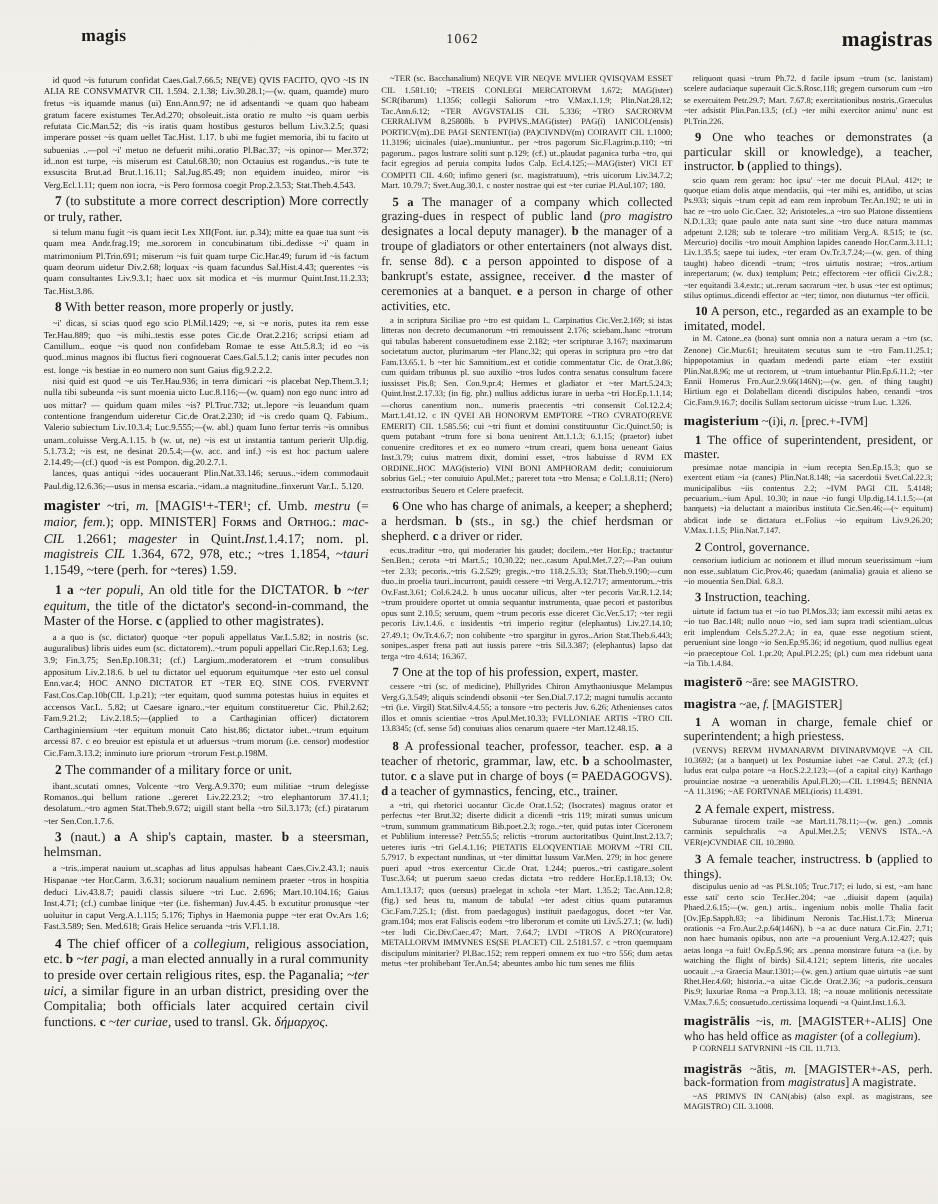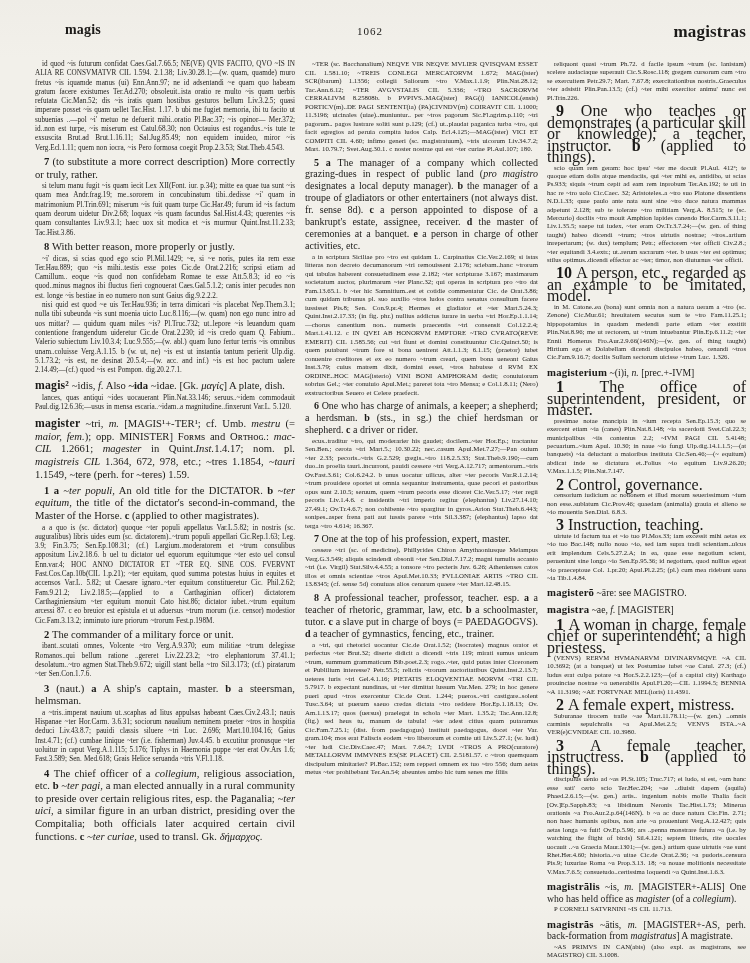--- a/index.html
+++ b/index.html
@@ -22,21 +22,21 @@
   #col2{left:305px;width:233px;}
   #col3{left:547px;width:199px;}
   p{margin:0;padding:0;}
   
   .cite{font-size:7.2px;line-height:9.3px;text-indent:7px;word-spacing:.4px;color:#232220;}
   #col2 .cite{font-size:6.8px;line-height:8.5px;}
   #col3 .cite{font-size:6.7px;line-height:8.4px;}
   
   .sense{font-size:10.6px;line-height:12.6px;margin-top:3px;margin-bottom:1px;text-indent:9px;}
   #col2 .sense{font-size:10px;line-height:11.9px;}
-  #col3 .sense{font-size:16px;line-height:11.5px;}
+  #col3 .sense{font-size:10px;line-height:11.5px;}
   .sense b.n{font-weight:bold;}
   
   .entry{font-size:10.6px;line-height:12.8px;margin-top:5px;margin-bottom:1px;}
   #col3 .entry{font-size:9.7px;line-height:11.6px;}
   .entry b.hw{font-weight:bold;font-size:111%;letter-spacing:.2px;}
   i{font-style:italic;}
   b{font-weight:bold;}
 </style>
 </head>
 <body>
@@ -47,21 +47,20 @@
     <span id="pageno">1062</span>
     <span id="hw-right">magistras</span>
   </div>
   <div id="col1" class="col">
       <p class="cite">id quod ~is futurum confidat Caes.Gal.7.66.5; NE(VE) QVIS FACITO, QVO ~IS IN ALIA RE CONSVMATVR CIL 1.594. 2.1.38; Liv.30.28.1;—(w. quam, quamde) muro fretus ~is iquamde manus (ui) Enn.Ann.97; ne id adsentandi ~e quam quo habeam gratum facere existumes Ter.Ad.270; obsoleuit..ista oratio re multo ~is quam uerbis refutata Cic.Man.52; dis ~is iratis quam hostibus gesturos bellum Liv.3.2.5; quasi imperare posset ~is quam uellet Tac.Hist. 1.17.  b ubi me fugiet memoria, ibi tu facito ut subuenias ..—pol ~i' metuo ne defuerit mihi..oratio Pl.Bac.37; ~is opinor— Mer.372; id..non est turpe, ~is miserum est Catul.68.30; non Octauius est rogandus..~is tute te exsuscita Brut.ad Brut.1.16.11; Sal.Jug.85.49; non equidem inuideo, miror ~is Verg.Ecl.1.11; quem non iocra, ~is Pero formosa coegit Prop.2.3.53; Stat.Theb.4.543.</p>
       <p class="sense"><b class="n">7 </b>(to substitute a more correct description) More correctly or truly, rather.</p>
       <p class="cite">si telum manu fugit ~is quam iecit Lex XII(Font. iur. p.34); mitte ea quae tua sunt ~is quam mea Andr.frag.19; me..sororem in concubinatum tibi..dedisse ~i' quam in matrimonium Pl.Trin.691; miserum ~is fuit quam turpe Cic.Har.49; furum id ~is factum quam deorum uidetur Div.2.68; loquax ~is quam facundus Sal.Hist.4.43; querentes ~is quam consultantes Liv.9.3.1; haec uox sit modica et ~is murmur Quint.Inst.11.2.33; Tac.Hist.3.86.</p>
       <p class="sense"><b class="n">8 </b>With better reason, more properly or justly.</p>
       <p class="cite">~i' dicas, si scias quod ego scio Pl.Mil.1429; ~e, si ~e noris, putes ita rem esse Ter.Hau.889; quo ~is mihi..testis esse potes Cic.de Orat.2.216; scripsi etiam ad Camillum.. eoque ~is quod non confidebam Romae te esse Att.5.8.3; id eo ~is quod..minus magnos ibi fluctus fieri cognouerat Caes.Gal.5.1.2; canis inter pecudes non est. longe ~is bestiae in eo numero non sunt Gaius dig.9.2.2.2.</p>
       <p class="cite">nisi quid est quod ~e uis Ter.Hau.936; in terra dimicari ~is placebat Nep.Them.3.1; nulla tibi subeunda ~is sunt moenia uicto Luc.8.116;—(w. quam) non ego nunc intro ad uos mittar? — quidum quam miles ~is? Pl.Truc.732; ut..lepore ~is leuandum quam contentione frangendum uideretur Cic.de Orat.2.230; id ~is credo quam Q. Fabium.. Valerio subiectum Liv.10.3.4; Luc.9.555;—(w. abl.) quam Iuno fertur terris ~is omnibus unam..coluisse Verg.A.1.15. b (w. ut, ne) ~is est ut instantia tantum perierit Ulp.dig. 5.1.73.2; ~is est, ne desinat 20.5.4;—(w. acc. and inf.) ~is est hoc pactum ualere 2.14.49;—(cf.) quod ~is est Pompon. dig.20.2.7.1.</p>
-      <p class="entry"><b class="hw">magis²</b> ~idis, <i>f.</i> Also <b>~ida</b> ~idae. [Gk. <i>μαγίς</i>] A plate, dish.</p>
       <p class="cite">lances, quas antiqui ~ides uocauerant Plin.Nat.33.146; seruus..~idem commodauit Paul.dig.12.6.36;—usus in mensa escaria..~idam..a magnitudine..finxerunt Var.L. 5.120.</p>
       <p class="entry"><b class="hw">magister</b> ~tri, <i>m.</i> [MAGIS¹+-TER¹; cf. Umb. <i>mestru</i> (= <i>maior, fem.</i>); opp. MINISTER] Fᴏʀᴍѕ and Oʀᴛʜᴏɢ.: <i>mac-</i> <i>CIL</i> 1.2661; <i>magester</i> in Quint.<i>Inst.</i>1.4.17; nom. pl. <i>magistreis CIL</i> 1.364, 672, 978, etc.; ~tres 1.1854, <i>~tauri</i> 1.1549, ~tere (perh. for ~teres) 1.59.</p>
       <p class="sense"><b class="n">1 a </b><i>~ter populi</i>, An old title for the DICTATOR. <b>b</b> <i>~ter equitum</i>, the title of the dictator's second-in-command, the Master of the Horse. <b>c</b> (applied to other magistrates).</p>
       <p class="cite">a a quo is (sc. dictator) quoque ~ter populi appellatus Var.L.5.82; in nostris (sc. auguralibus) libris uides eum (sc. dictatorem)..~trum populi appellari Cic.Rep.1.63; Leg. 3.9; Fin.3.75; Sen.Ep.108.31; (cf.) Largium..moderatorem et ~trum consulibus appositum Liv.2.18.6.  b uel tu dictator uel equorum equitumque ~ter esto uel consul Enn.var.4; HOC ANNO DICTATOR ET ~TER EQ. SINE COS. FVERVNT Fast.Cos.Cap.10b(CIL 1.p.21); ~ter equitam, quod summa potestas huius in equites et accensos Var.L. 5.82; ut Caesare ignaro..~ter equitum constitueretur Cic. Phil.2.62; Fam.9.21.2; Liv.2.18.5;—(applied to a Carthaginian officer) dictatorem Carthaginiensium ~ter equitum monuit Cato hist.86; dictator iubet..~trum equitum arcessi 87.  c eo breuior est epistula et ut aduersus ~trum morum (i.e. censor) modestior Cic.Fam.3.13.2; inminuto iure priorum ~trorum Fest.p.198M.</p>
       <p class="sense"><b class="n">2 </b>The commander of a military force or unit.</p>
       <p class="cite">ibant..scutati omnes, Volcente ~tro Verg.A.9.370; eum militiae ~trum delegisse Romanos..qui bellum ratione ..gereret Liv.22.23.2; ~tro elephantorum 37.41.1; desolatum..~tro agmen Stat.Theb.9.672; uigill stant bella ~tro Sil.3.173; (cf.) piratarum ~ter Sen.Con.1.7.6.</p>
       <p class="sense"><b class="n">3 </b>(naut.) <b>a</b> A ship's captain, master. <b>b</b> a steersman, helmsman.</p>
       <p class="cite">a ~tris..imperat nauium ut..scaphas ad litus appulsas habeant Caes.Civ.2.43.1; nauis Hispanae ~ter Hor.Carm. 3.6.31; sociorum naualium neminem praeter ~tros in hospitia deduci Liv.43.8.7; pauidi classis siluere ~tri Luc. 2.696; Mart.10.104.16; Gaius Inst.4.71; (cf.) cumbae linique ~ter (i.e. fisherman) Juv.4.45.  b excutitur pronusque ~ter uoluitur in caput Verg.A.1.115; 5.176; Tiphys in Haemonia puppe ~ter erat Ov.Ars 1.6; Fast.3.589; Sen. Med.618; Grais Helice seruanda ~tris V.Fl.1.18.</p>
       <p class="sense"><b class="n">4 </b>The chief officer of a <i>collegium</i>, religious association, etc. <b>b</b> <i>~ter pagi</i>, a man elected annually in a rural community to preside over certain religious rites, esp. the Paganalia; <i>~ter uici</i>, a similar figure in an urban district, presiding over the Compitalia; both officials later acquired certain civil functions. <b>c</b> <i>~ter curiae</i>, used to transl. Gk. <i>δήμαρχος</i>.</p>
     </div>

